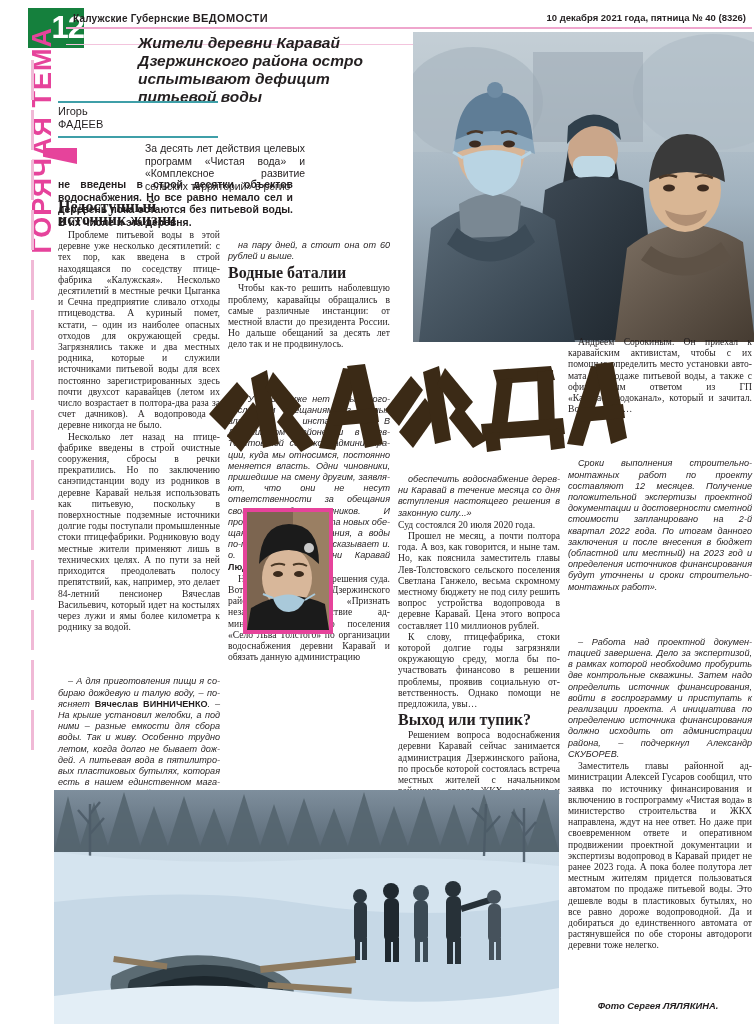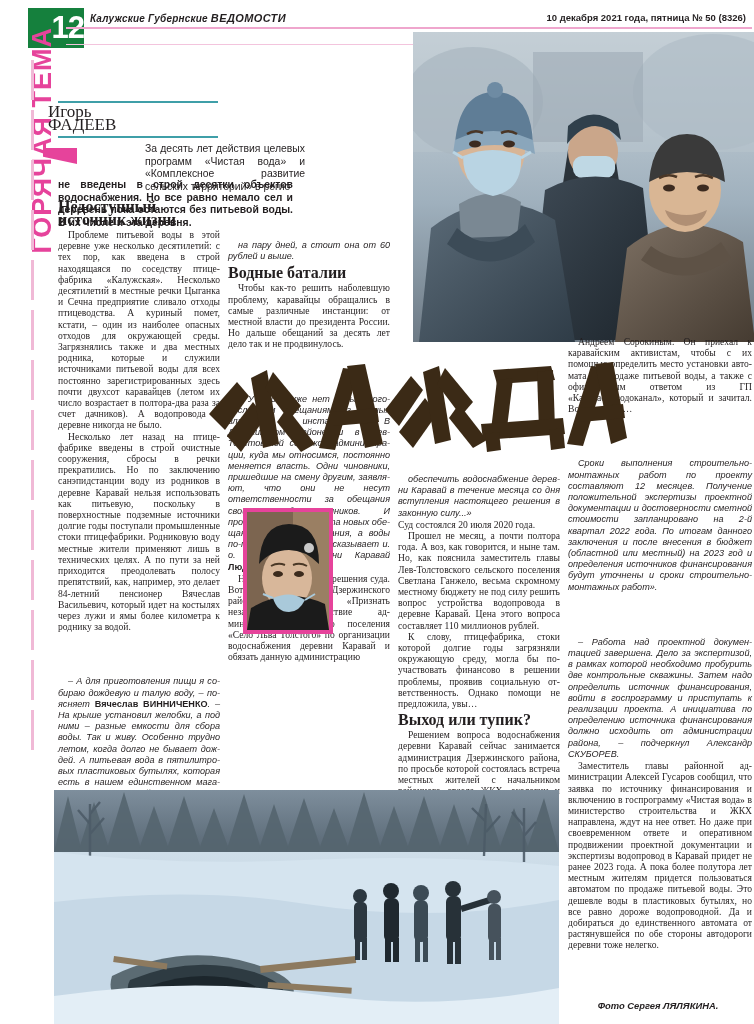--- a/index.html
+++ b/index.html
@@ -12,23 +12,23 @@
 
   
   .masthead{position:absolute;left:0;top:0;width:754px;height:46px;}
   .folio-box{
     position:absolute;left:28px;top:8px;width:56px;height:40px;
     background:#15803d;color:#ffffff;
     font-family:"Liberation Sans", sans-serif;font-weight:bold;
     font-size:31px;line-height:40px;text-align:right;letter-spacing:-1px;
   }
   .masthead-title{
-    position:absolute;left:90px;top:12px;
+    position:absolute;left:73px;top:12px;
     font-family:"Liberation Sans", sans-serif;
-    font-size:10px;font-weight:bold;color:#231f20;letter-spacing:.2px;font-style:italic;
+    font-size:10px;font-weight:bold;color:#231f20;letter-spacing:.2px;
   }
   .masthead-title .big{font-size:11px;letter-spacing:.4px;}
   .masthead-date{
     position:absolute;right:8px;top:12px;
     font-family:"Liberation Sans", sans-serif;
     font-size:9.5px;font-weight:bold;color:#231f20;
   }
   .mast-rule{
     position:absolute;left:66px;top:27px;width:686px;height:2px;background:#efa6cd;
   }
@@ -56,22 +56,22 @@
   
   .headline{
     position:absolute;left:138px;top:34px;width:270px;
     font-family:"Liberation Sans", sans-serif;
     font-style:italic;font-weight:bold;font-size:15.5px;line-height:18px;
     color:#231f20;
   }
 
   
   .byline{
-    position:absolute;left:48px;top:105px;width:66px;
-    font-family:Liberation Serif, serif;font-size:17px;line-height:13px;color:#231f20;
+    position:absolute;left:58px;top:105px;width:66px;
+    font-family:Liberation Sans, sans-serif;font-size:11px;line-height:13px;color:#231f20;
   }
   .byline-rule-top{position:absolute;left:58px;top:101px;width:160px;height:2px;background:#3f9fa8;}
   .byline-rule-bot{position:absolute;left:58px;top:136px;width:160px;height:2px;background:#3f9fa8;}
 
   
   .lead{
     position:absolute;left:145px;top:101px;width:160px;
     font-family:"Liberation Sans", sans-serif;font-weight:normal;
     font-size:10.4px;line-height:12.6px;color:#231f20;text-align:justify;margin-top:42px;
   }
@@ -126,21 +126,21 @@
 </head>
 <body>
 
 <div class="page">
 
   <div class="masthead">
     <div class="folio-box">12</div>
     <div class="masthead-title">
       <span>Калужские Губернские </span><span class="big">ВЕДОМОСТИ</span>
     </div>
-    <div class="masthead-date">10 декабря 2021 года, пятница № 50 (8326)</div>
+    <div class="masthead-date">10 декабря 2021 года, пятница № 40 (8326)</div>
     <div class="mast-rule"></div>
     <div class="mast-rule2"></div>
   </div>
 
   <div class="rubric">ГОРЯЧАЯ ТЕМА</div>
   <div class="rubric-tick"></div>
   <svg class="rubric-dots" width="5" height="700">
     <g fill="#f0b9d6">
       <rect x="1" y="0" width="3" height="40"></rect>
       <rect x="1" y="50" width="3" height="40"></rect>
@@ -152,20 +152,21 @@
       <rect x="1" y="350" width="3" height="40"></rect>
       <rect x="1" y="400" width="3" height="40"></rect>
       <rect x="1" y="450" width="3" height="40"></rect>
       <rect x="1" y="500" width="3" height="40"></rect>
       <rect x="1" y="550" width="3" height="40"></rect>
       <rect x="1" y="600" width="3" height="40"></rect>
       <rect x="1" y="650" width="3" height="40"></rect>
     </g>
   </svg>
 
+  <div class="headline">Жители деревни Каравай Дзержинского района остро испытывают дефицит питьевой воды</div>
 
   <div class="byline-rule-top"></div>
   <div class="byline">
     <div>Игорь</div>
     <div>ФАДЕЕВ</div>
   </div>
   <div class="byline-rule-bot"></div>
 
   <div class="lead">За десять лет действия целевых про­грамм «Чистая вода» и «Комплексное развитие сельских территорий» в регио­</div>
   <div class="lead-wide">не введены в строй десятки объектов водоснаб­жения. Но все равно немало сел и деревень по­ка остаются без питьевой воды. В их числе и эта деревня.</div>

